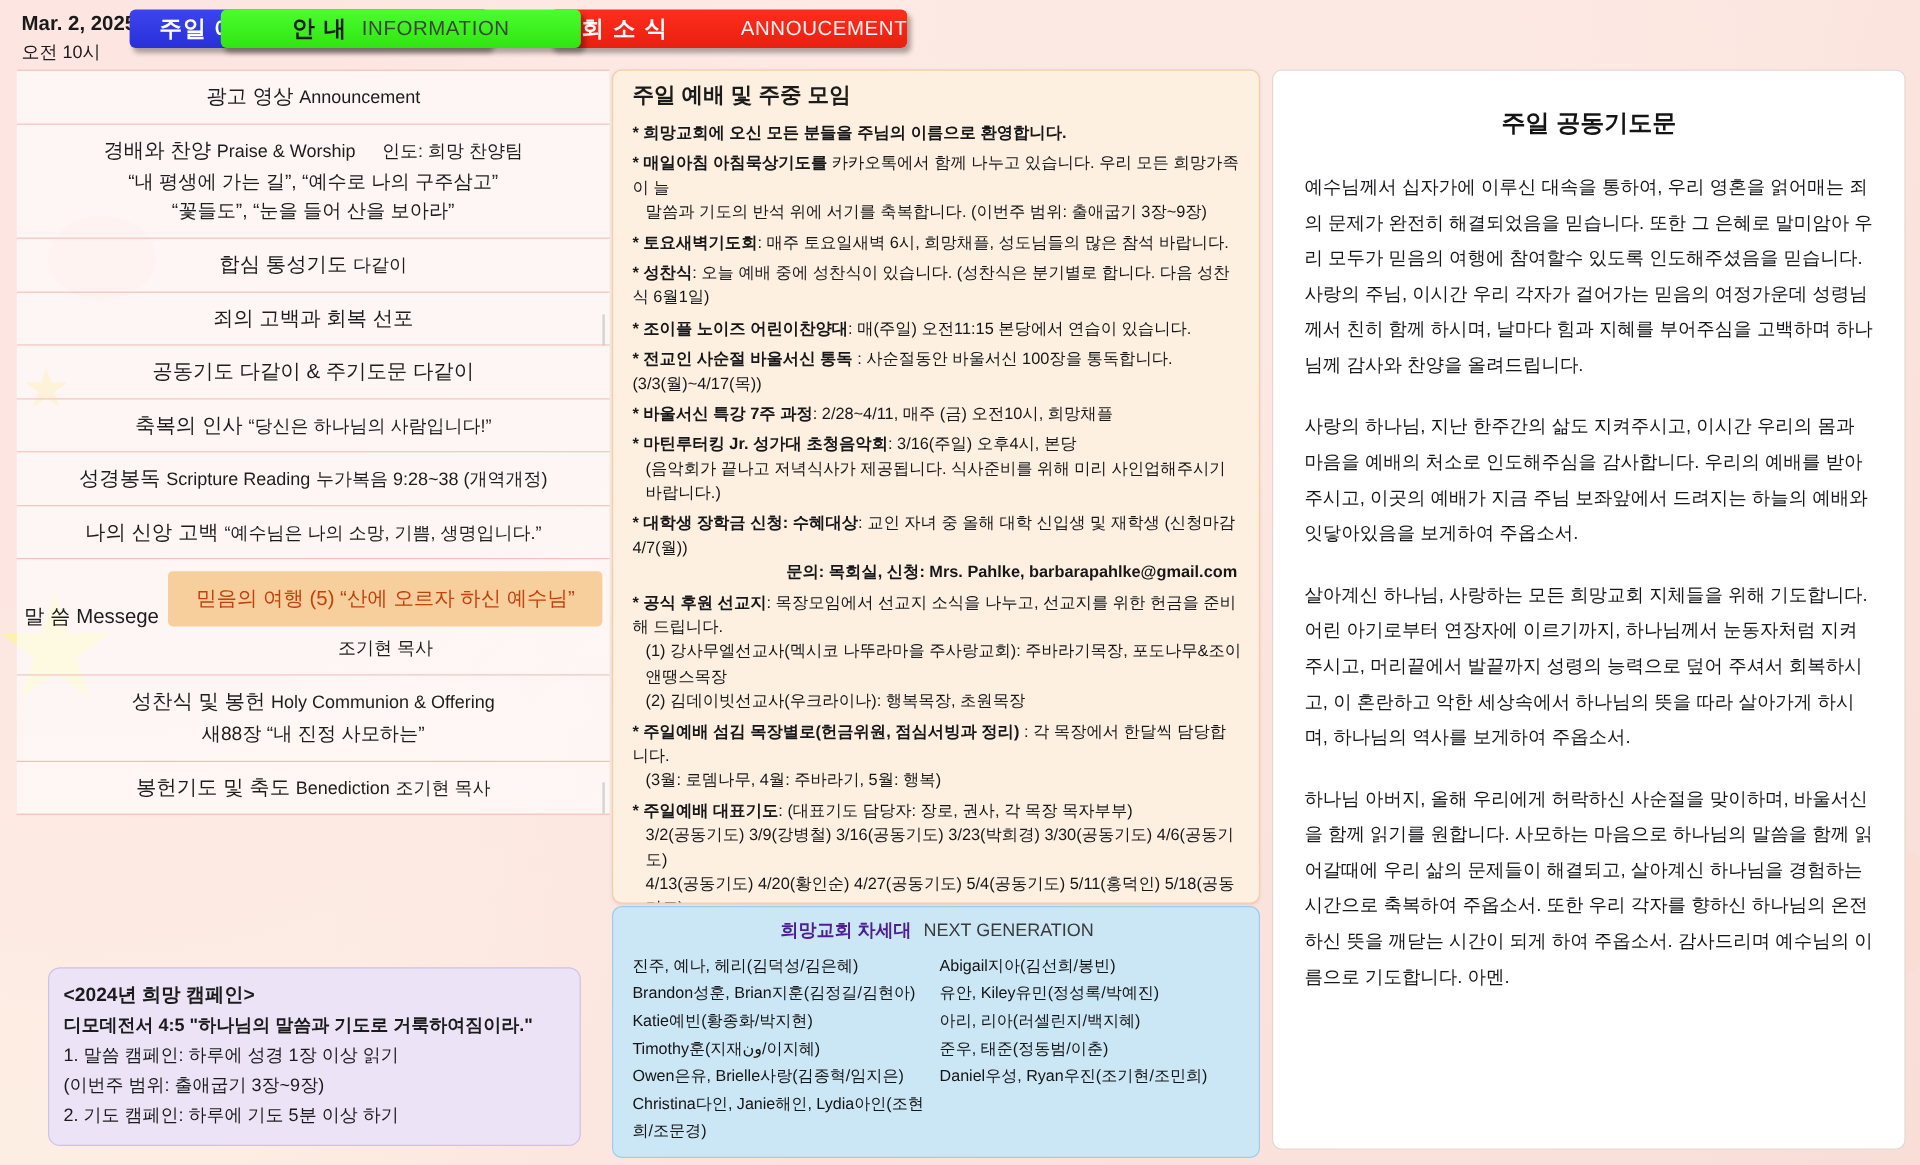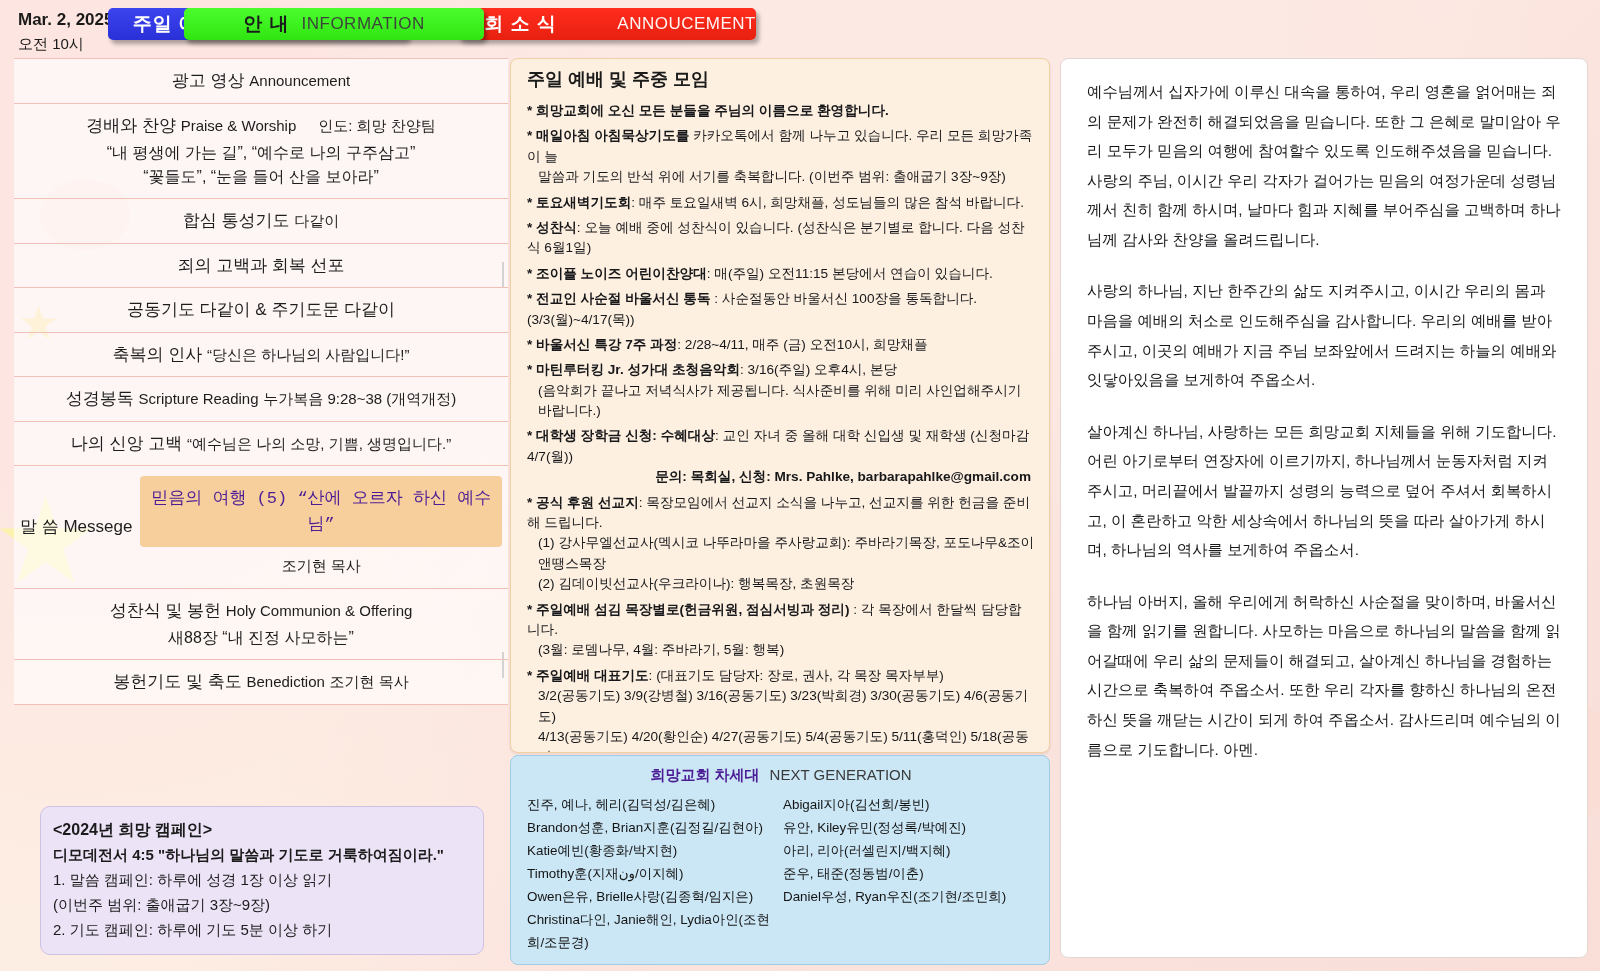--- a/index.html
+++ b/index.html
@@ -89,22 +89,21 @@
   }
   .row-message .label { font-size: 17px; white-space: nowrap; }
   .row-message .label .en { font-size: 17px; }
   .msg-box {
     flex: 1;
     background: #f7cf9c;
     border-radius: 4px;
     text-align: center;
     padding: 10px 6px;
     font-size: 17px;
-    color: #4c1d95;
-    font-family: Liberation Mono, monospace;
+    color: #c2410c;
   }
   .msg-preacher { text-align: center; font-size: 15px; margin-top: 8px; }
 
   
   .campaign {
     position: absolute; left: 40px; top: 806px; width: 444px;
     background: #ece3f7;
     border: 1px solid #cfc0e6;
     border-radius: 10px;
     padding: 10px 12px 12px;
@@ -277,20 +276,21 @@
           <div class="ng-row">Abigail지아(김선희/봉빈)</div>
           <div class="ng-row">유안, Kiley유민(정성록/박예진)</div>
           <div class="ng-row">아리, 리아(러셀린지/백지혜)</div>
           <div class="ng-row">준우, 태준(정동범/이춘)</div>
           <div class="ng-row">Daniel우성, Ryan우진(조기현/조민희)</div>
         </div>
     </div>
   </div>
 
   <div class="right-card">
+    <div class="right-title">주일 공동기도문</div>
     <div id="prayer-body">
         <div class="right-p">예수님께서 십자가에 이루신 대속을 통하여, 우리 영혼을 얽어매는 죄의 문제가 완전히 해결되었음을 믿습니다. 또한 그 은혜로 말미암아 우리 모두가 믿음의 여행에 참여할수 있도록 인도해주셨음을 믿습니다. 사랑의 주님, 이시간 우리 각자가 걸어가는 믿음의 여정가운데 성령님께서 친히 함께 하시며, 날마다 힘과 지혜를 부어주심을 고백하며 하나님께 감사와 찬양을 올려드립니다.</div>
         <div class="right-p">사랑의 하나님, 지난 한주간의 삶도 지켜주시고, 이시간 우리의 몸과 마음을 예배의 처소로 인도해주심을 감사합니다. 우리의 예배를 받아주시고, 이곳의 예배가 지금 주님 보좌앞에서 드려지는 하늘의 예배와 잇닿아있음을 보게하여 주옵소서.</div>
         <div class="right-p">살아계신 하나님, 사랑하는 모든 희망교회 지체들을 위해 기도합니다. 어린 아기로부터 연장자에 이르기까지, 하나님께서 눈동자처럼 지켜주시고, 머리끝에서 발끝까지 성령의 능력으로 덮어 주셔서 회복하시고, 이 혼란하고 악한 세상속에서 하나님의 뜻을 따라 살아가게 하시며, 하나님의 역사를 보게하여 주옵소서.</div>
         <div class="right-p">하나님 아버지, 올해 우리에게 허락하신 사순절을 맞이하며, 바울서신을 함께 읽기를 원합니다. 사모하는 마음으로 하나님의 말씀을 함께 읽어갈때에 우리 삶의 문제들이 해결되고, 살아계신 하나님을 경험하는 시간으로 축복하여 주옵소서. 또한 우리 각자를 향하신 하나님의 온전하신 뜻을 깨닫는 시간이 되게 하여 주옵소서. 감사드리며 예수님의 이름으로 기도합니다. 아멘.</div>
       </div>
   </div>
 
 </div>
 

